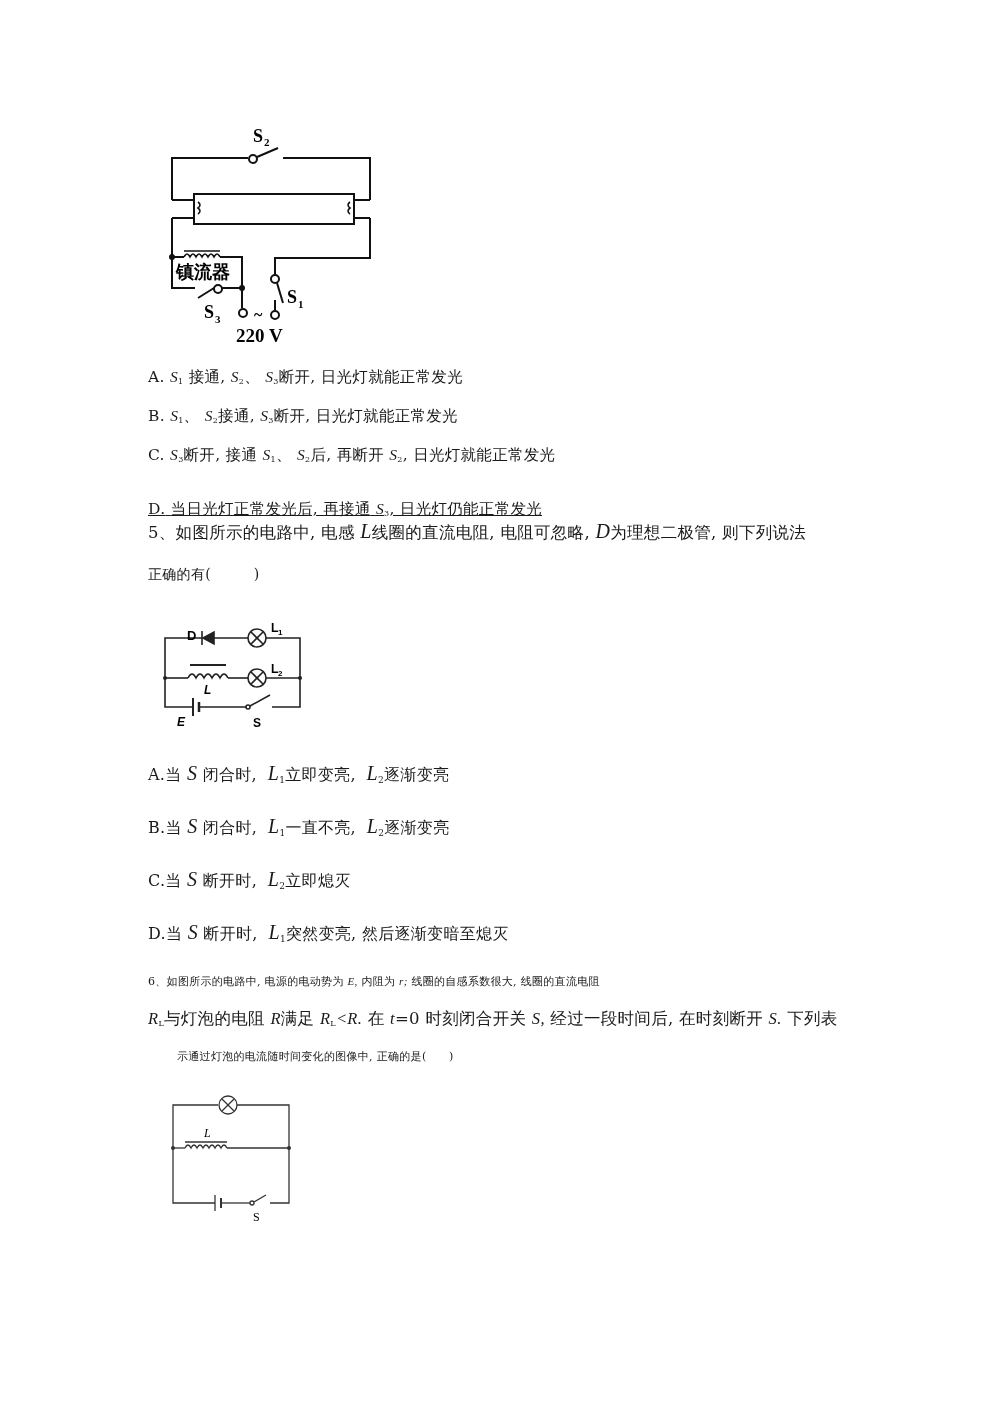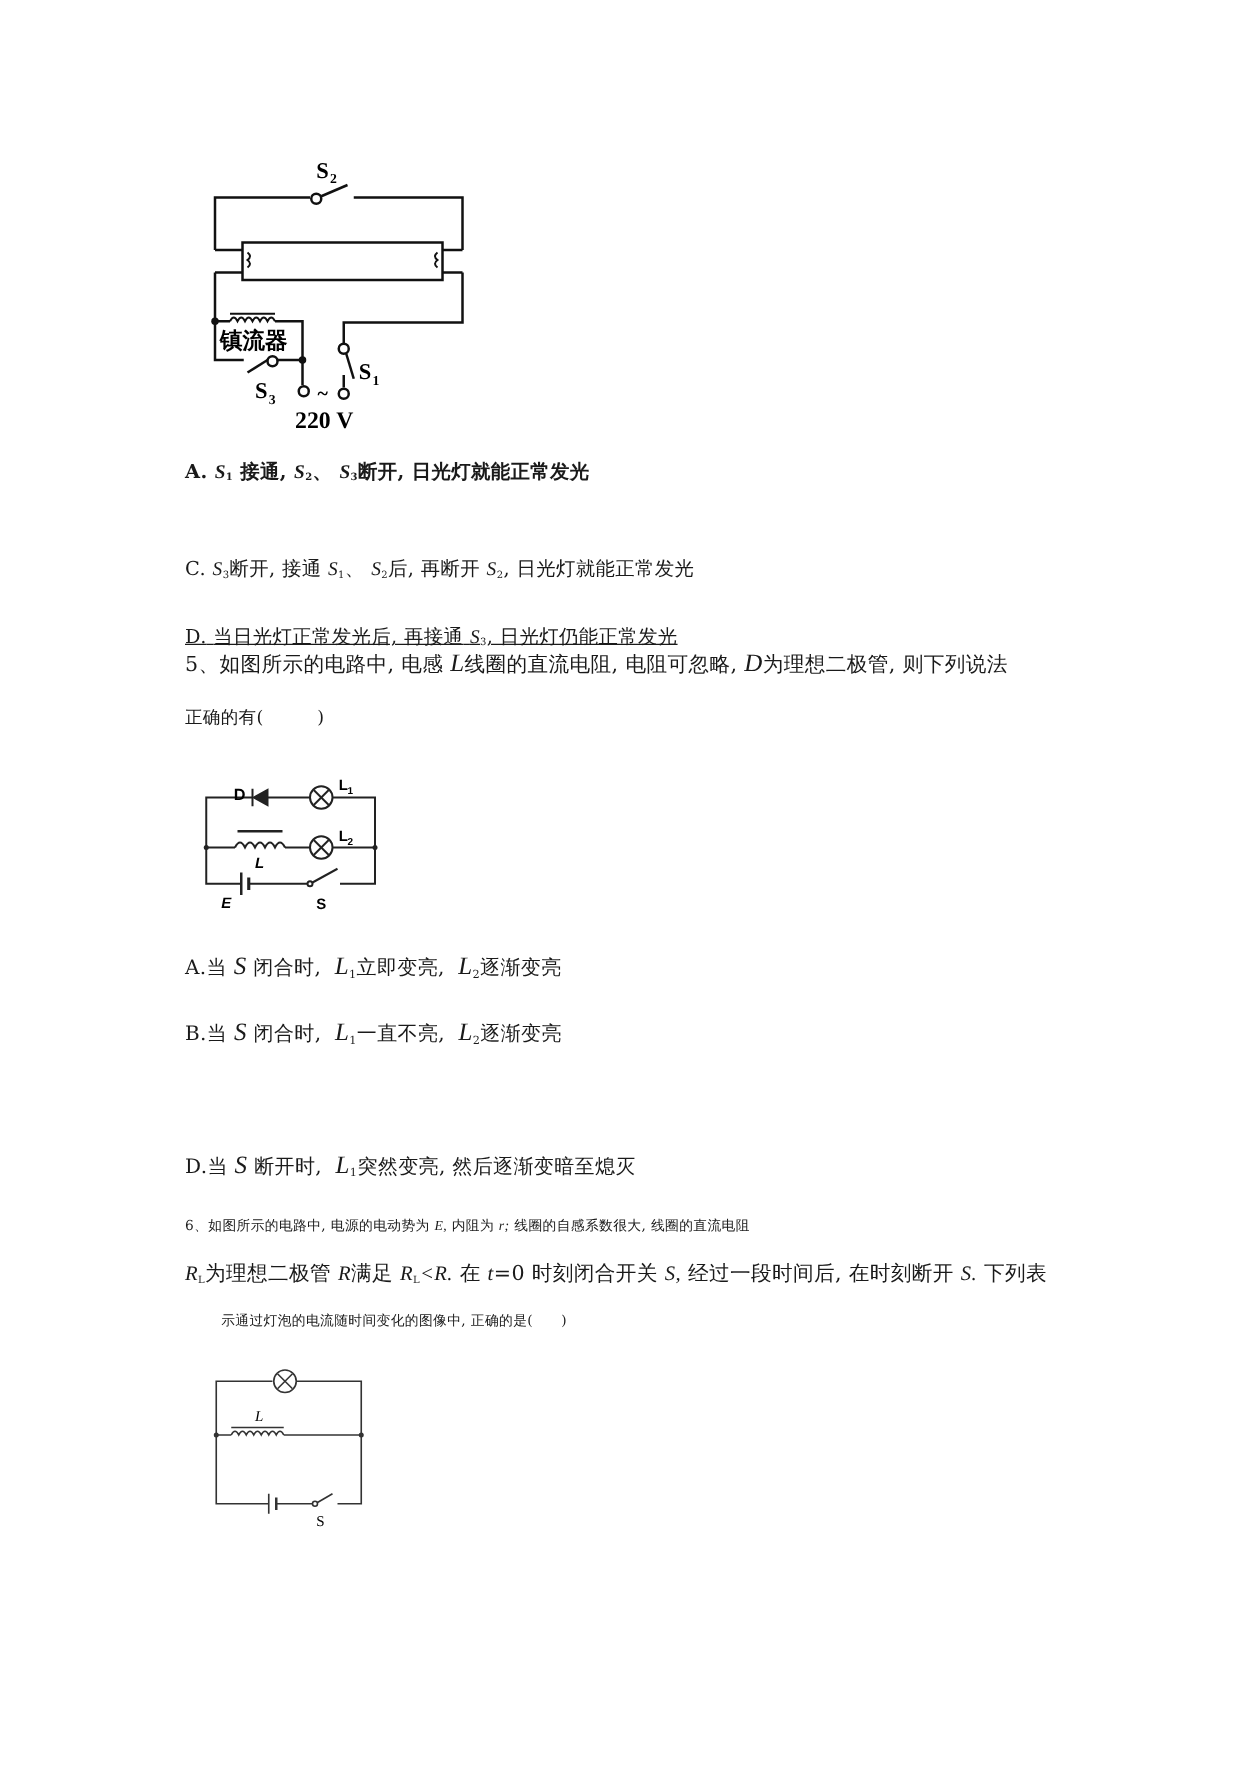--- a/index.html
+++ b/index.html
@@ -69,29 +69,35 @@
     <text x="114" y="26" font-size="11" font-weight="bold" class="fig-label">2</text>
     <text x="26" y="158" font-size="18" font-weight="bold" font-family="DejaVu Sans, sans-serif">镇流器</text>
     <text x="137" y="183" font-size="18" font-weight="bold" class="fig-label">S</text>
     <text x="148" y="188" font-size="11" font-weight="bold" class="fig-label">1</text>
     <text x="54" y="198" font-size="18" font-weight="bold" class="fig-label">S</text>
     <text x="65" y="203" font-size="11" font-weight="bold" class="fig-label">3</text>
     <text x="104" y="200" font-size="16" font-weight="bold" class="fig-label">~</text>
     <text x="86" y="222" font-size="19" font-weight="bold" class="fig-label">220 V</text>
   </svg>
 
-  <div class="line" style="top:366px;font-weight:bold;">
+  <div class="line" style="top:366px;">
     <span></span>
     <span>A.</span>
     <span class="it">S</span><sub class="sub-small">1</sub>
     <span>接通,</span>
     <span class="it">S</span><sub class="sub-small">2</sub><span>、</span>
     <span class="it">S</span><sub class="sub-small">3</sub><span>断开, 日光灯就能正常发光</span>
   </div>
 
+  <div class="line" style="top:405px;">
+    <span>B.</span>
+    <span class="it">S</span><sub class="sub-small">1</sub><span>、</span>
+    <span class="it">S</span><sub class="sub-small">2</sub><span>接通,</span>
+    <span class="it">S</span><sub class="sub-small">3</sub><span>断开, 日光灯就能正常发光</span>
+  </div>
 
   <div class="line" style="top:444px;">
     <span>C.</span>
     <span class="it">S</span><sub class="sub-small">3</sub><span>断开, 接通</span>
     <span class="it">S</span><sub class="sub-small">1</sub><span>、</span>
     <span class="it">S</span><sub class="sub-small">2</sub><span>后, 再断开</span>
     <span class="it">S</span><sub class="sub-small">2</sub><span>, 日光灯就能正常发光</span>
   </div>
 
   <div class="line" style="top:498px;text-decoration:underline;">
@@ -155,36 +161,42 @@
     <span class="big-it">L</span><sub>1</sub><span>立即变亮,</span>&nbsp;
     <span class="big-it">L</span><sub>2</sub><span>逐渐变亮</span>
   </div>
   <div class="line" style="top:815px; font-size:16px;text-align:right;">
     <span>B.</span><span>当</span>
     <span class="big-it">S</span>
     <span>闭合时,</span>&nbsp;
     <span class="big-it">L</span><sub>1</sub><span>一直不亮,</span>&nbsp;
     <span class="big-it">L</span><sub>2</sub><span>逐渐变亮</span>
   </div>
+  <div class="line" style="top:868px; font-size:16px;">
+    <span>C.</span><span>当</span>
+    <span class="big-it">S</span>
+    <span>断开时,</span>&nbsp;
+    <span class="big-it">L</span><sub>2</sub><span>立即熄灭</span>
+  </div>
   <div class="line" style="top:921px; font-size:16px;">
     <span>D.</span><span>当</span>
     <span class="big-it">S</span>
     <span>断开时,</span>&nbsp;
     <span class="big-it">L</span><sub>1</sub><span>突然变亮, 然后逐渐变暗至熄灭</span>
   </div>
 
   <div class="line" style="top:970px; font-size:11px;">
     <span>6、</span><span>如图所示的电路中, 电源的电动势为</span>
     <span class="it">E,</span>
     <span>内阻为</span>
     <span class="it">r;</span>
     <span>线圈的自感系数很大, 线圈的直流电阻</span>
   </div>
   <div class="line" style="top:1008px; font-size:16.5px;">
-    <span class="it">R</span><sub class="sub-small">L</sub><span>为理想二极管</span>
+    <span class="it">R</span><sub class="sub-small">L</sub><span>与灯泡的电阻</span>
     <span class="it">R</span><span>满足</span>
     <span class="it">R</span><sub class="sub-small">L</sub><span class="it">&lt;R.</span>
     <span>在</span>
     <span class="it">t</span><span>=0</span>
     <span>时刻闭合开关</span>
     <span class="it">S,</span>
     <span>经过一段时间后, 在时刻断开</span>
     <span class="it">S.</span>
     <span>下列表</span>
   </div>

